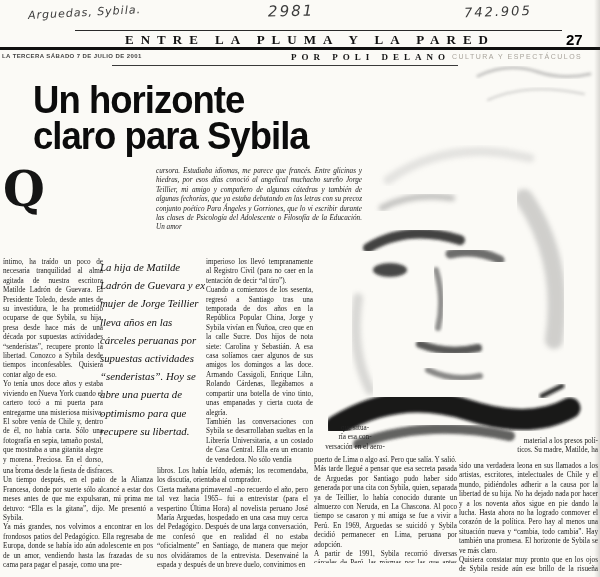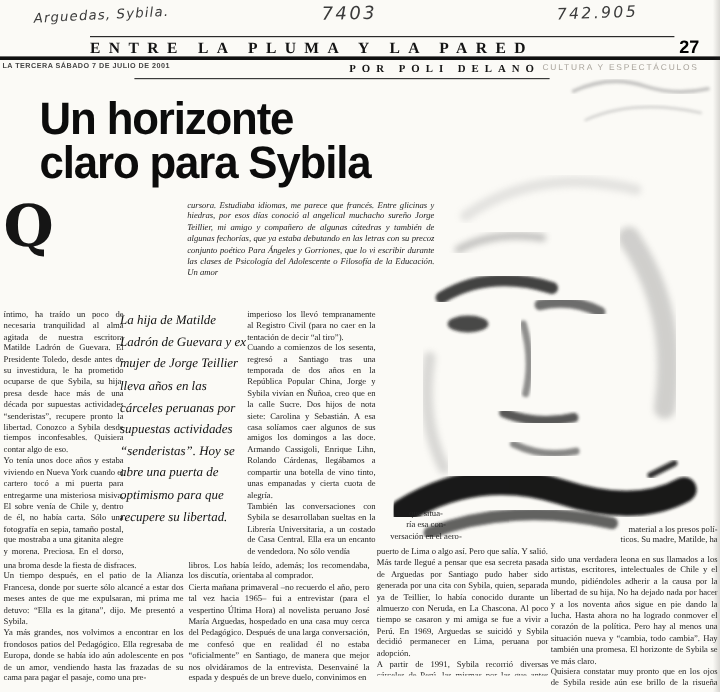--- a/index.html
+++ b/index.html
@@ -6,21 +6,21 @@
   body{width:600px;height:577px;position:relative;overflow:hidden;
        background:#fbfaf6;font-family:"Liberation Serif",serif;color:#1c1c1c;}
   .abs{position:absolute;}
   
   .handw{font-family:"DejaVu Sans",sans-serif;font-style:italic;color:#3b3b3b;}
   .hw-left{left:28px;top:6px;font-size:11px;transform:rotate(-3deg);letter-spacing:1px;}
   .hw-center{left:268px;top:2px;font-size:15px;transform:rotate(-1deg);letter-spacing:2px;}
   .hw-right{left:464px;top:4px;font-size:13px;transform:rotate(-2deg);letter-spacing:2px;}
   
   .rule-thin-top{left:75px;top:30px;width:487px;height:1px;background:#2a2a2a;}
-  .section-title{left:75px;top:32px;width:470px;font-size:13px;
+  .section-title{left:75px;top:32px;width:470px;text-align:center;font-size:13px;
                  letter-spacing:7px;font-weight:600;color:#141414;white-space:nowrap;}
   .page-number{left:566px;top:31px;font-family:"Liberation Sans",sans-serif;
                font-weight:700;font-size:15px;color:#000;}
   .rule-thick{left:0;top:47px;width:600px;height:3px;background:#101010;}
   .dateline{left:2px;top:53px;font-size:6px;letter-spacing:.4px;color:#444;
             font-family:"Liberation Sans",sans-serif;font-weight:700;}
   .byline{left:150px;top:52px;width:300px;text-align:right;font-size:9px;
           font-weight:700;letter-spacing:5px;color:#161616;white-space:nowrap;}
   .section-right{left:452px;top:53px;font-size:7px;letter-spacing:1.5px;color:#a9a49c;
                  font-family:"Liberation Sans",sans-serif;}
@@ -50,21 +50,21 @@
              overflow:hidden;}
   
   .illus{left:328px;top:58px;width:272px;height:412px;}
   .scan-edge{right:0;top:0;width:6px;height:577px;
              background:linear-gradient(to right,rgba(0,0,0,0),rgba(60,55,50,.18));}
 </style>
 </head>
 <body>
 
 <div class="abs handw hw-left">Arguedas, Sybila.</div>
-<div class="abs handw hw-center">7403</div>
+<div class="abs handw hw-center">2981</div>
 <div class="abs handw hw-right">742.905</div>
 
 <div class="abs rule-thin-top"></div>
 <div class="abs section-title">ENTRE LA PLUMA Y LA PARED</div>
 <div class="abs page-number">27</div>
 <div class="abs rule-thick"></div>
 <div class="abs dateline">LA TERCERA SÁBADO 7 DE JULIO DE 2001</div>
 <div class="abs byline">POR POLI DELANO</div>
 <div class="abs section-right">CULTURA Y ESPECTÁCULOS</div>
 <div class="abs rule-byline"></div>

